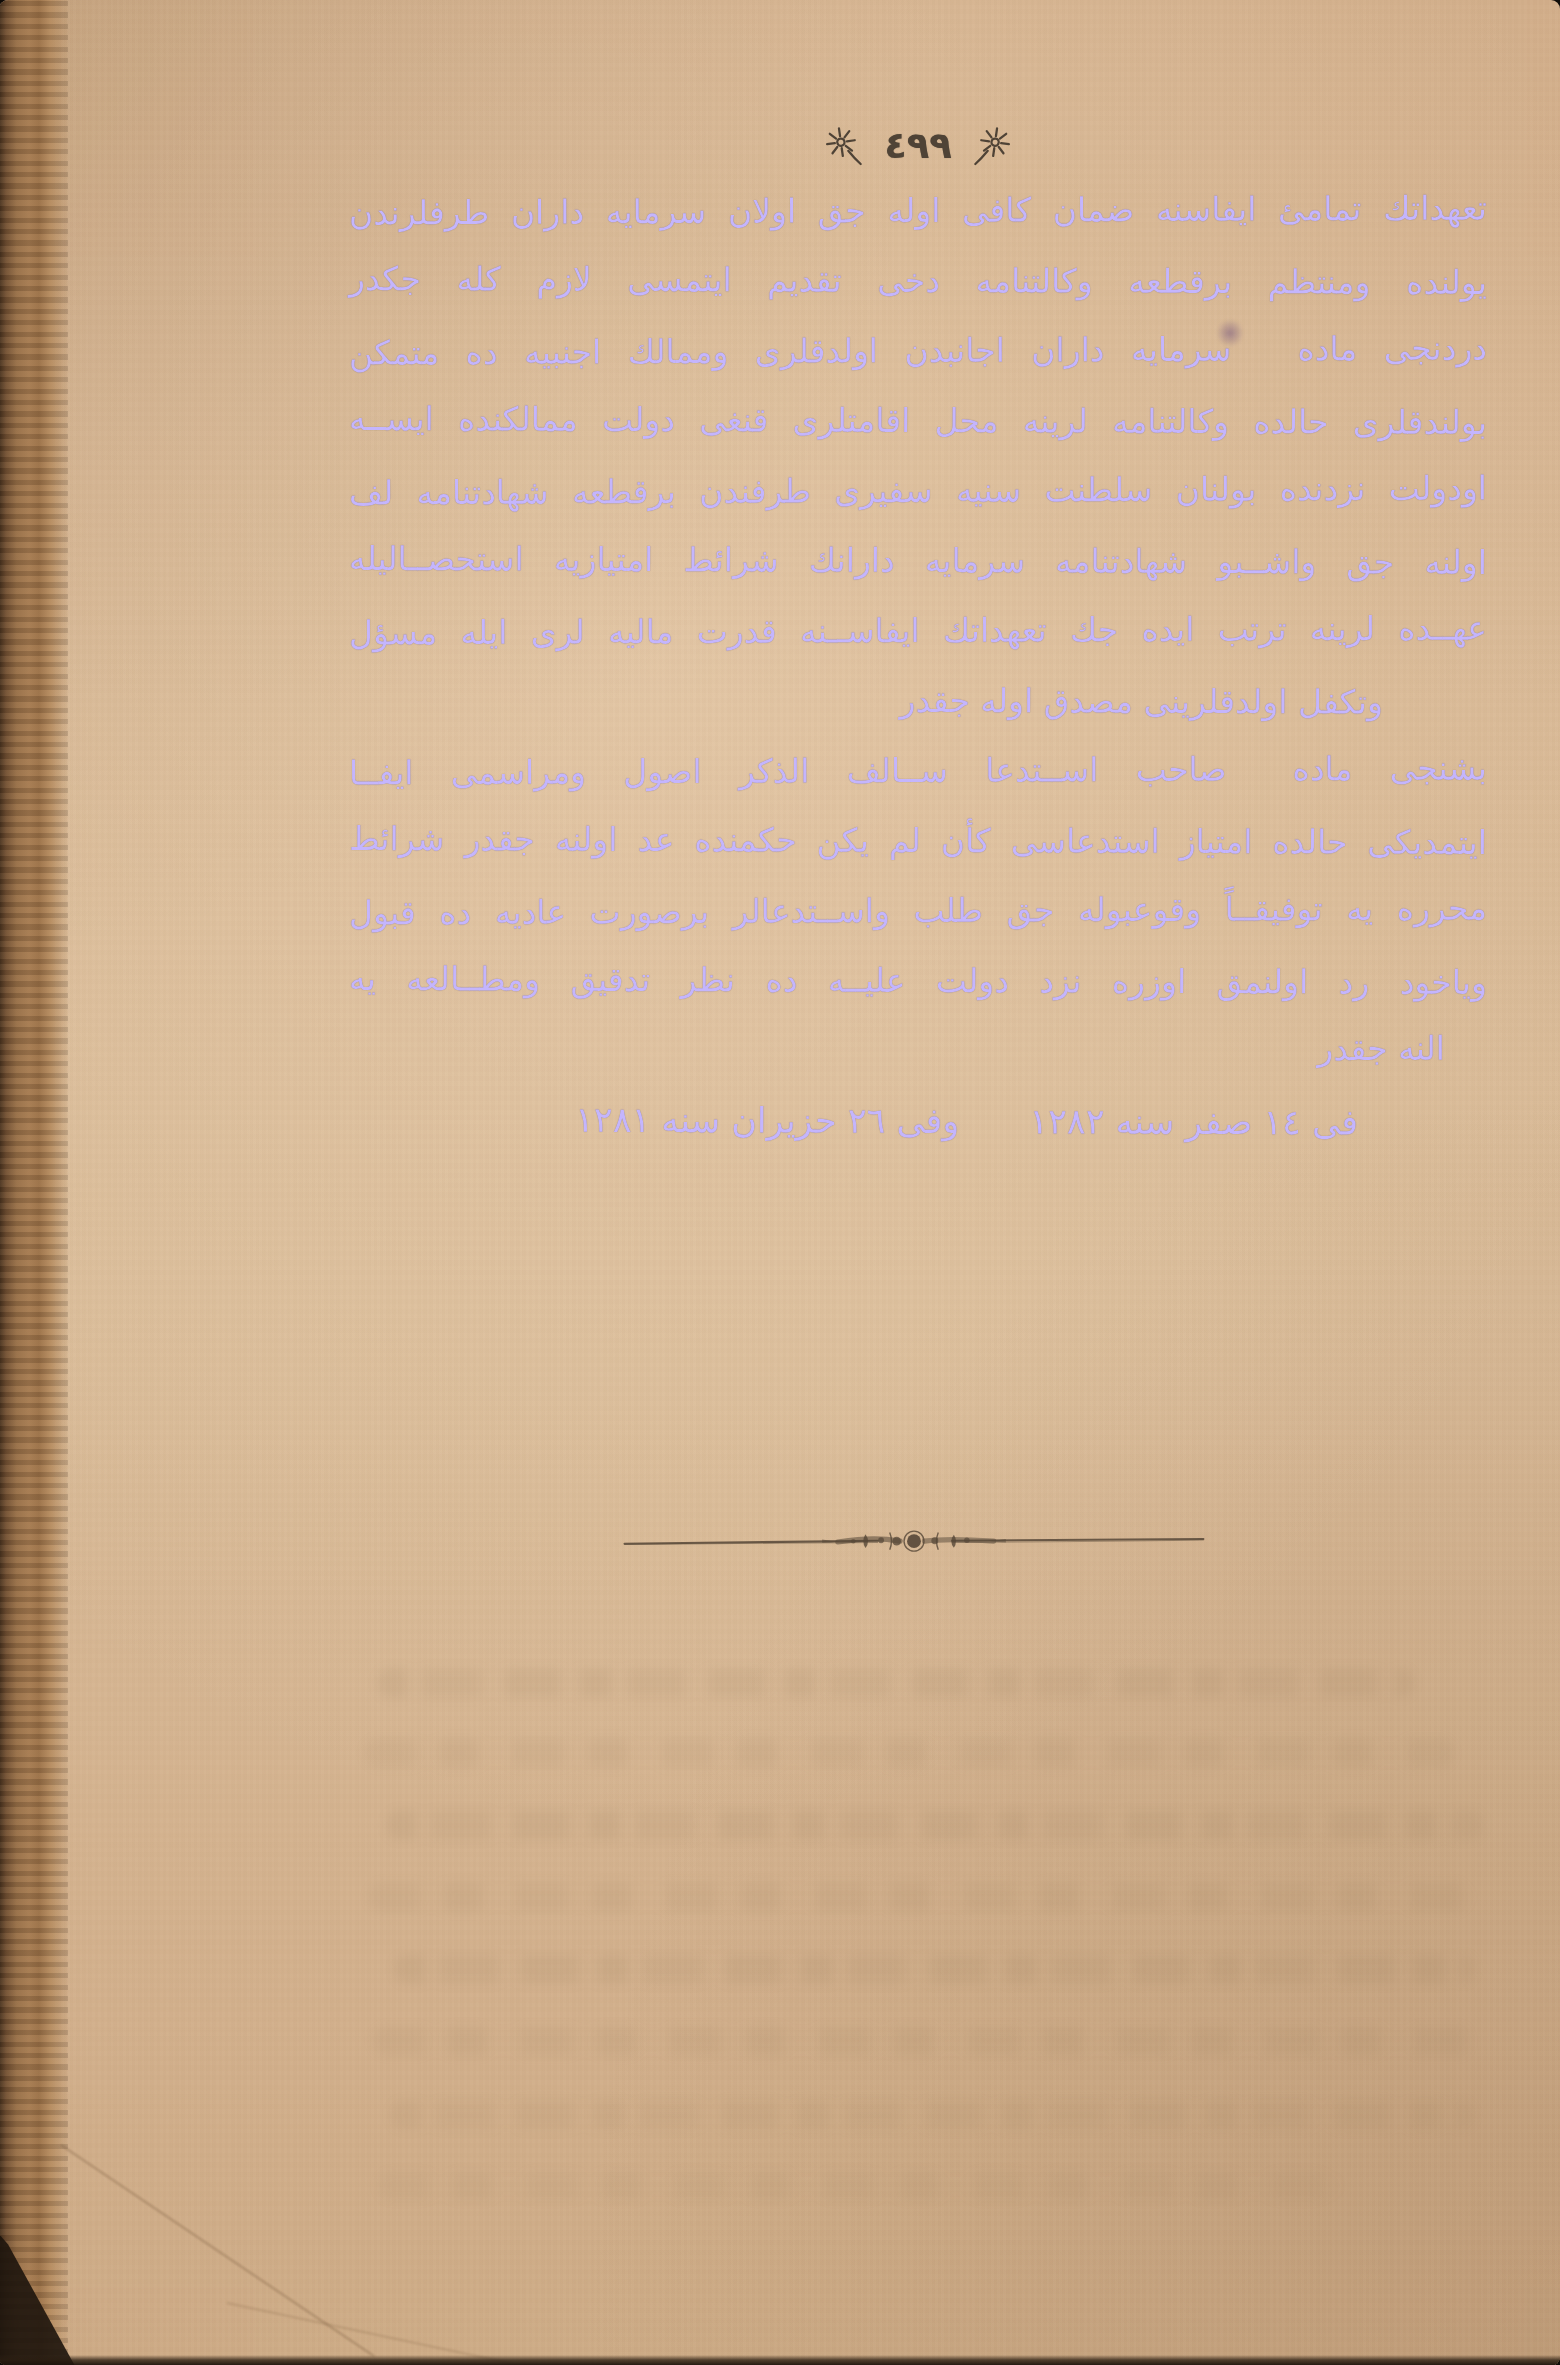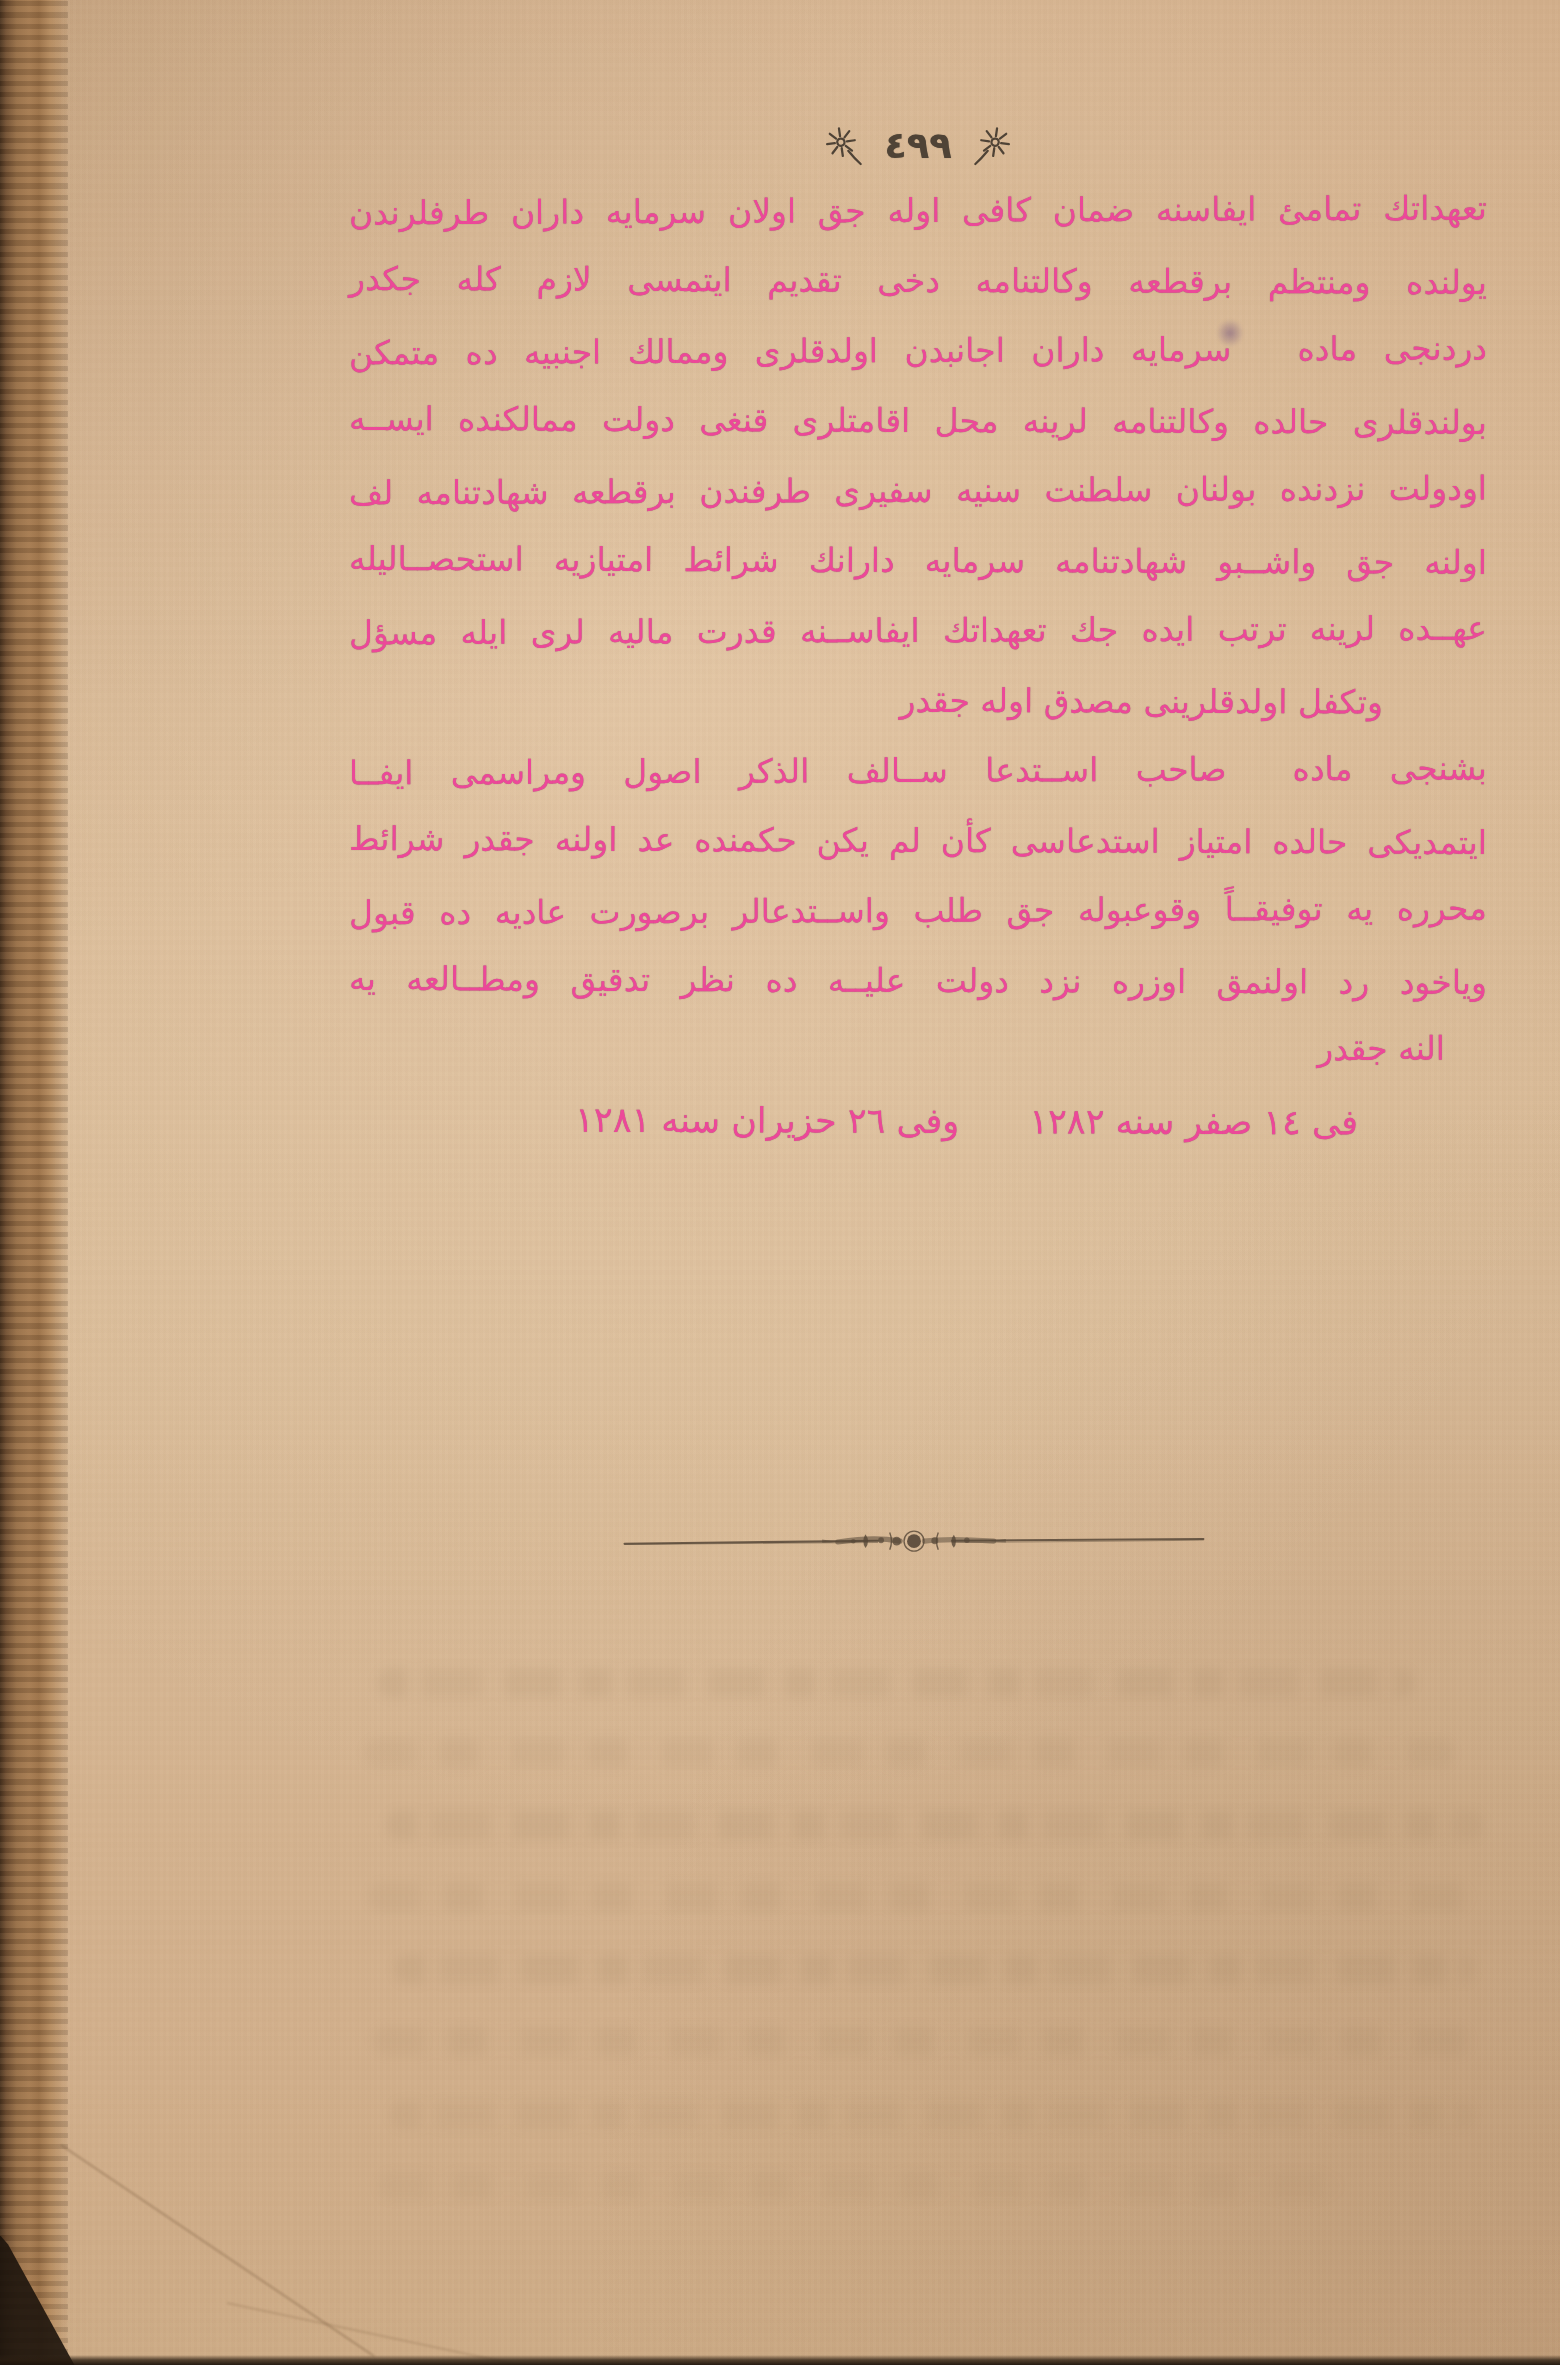--- a/index.html
+++ b/index.html
@@ -2,20 +2,21 @@
 <html lang="ota" dir="rtl" style="font-size:14px"><head>
 <meta charset="utf-8">
 <style>
   html,body{margin:0;padding:0;background:#0f0b07;}
   .scan{
     position:relative;
     width:1561px;height:2366px;
     overflow:hidden;
     font-family:"DejaVu Sans",sans-serif;
     direction:rtl;
+    border-radius:9px;
   }
   
   .paper{
     position:absolute;inset:0;
     background:
       radial-gradient(120% 90% at 42% 28%, rgba(235,210,178,.55) 0%, rgba(235,210,178,0) 55%),
       radial-gradient(140% 120% at 100% 100%, rgba(150,112,78,.28) 0%, rgba(150,112,78,0) 45%),
       radial-gradient(150% 100% at 0% 0%, rgba(140,104,70,.25) 0%, rgba(140,104,70,0) 40%),
       linear-gradient(180deg,#d2af8b 0%,#d8b895 30%,#d9bb98 55%,#d2b08c 85%,#cdab86 100%);
   }
@@ -58,21 +59,21 @@
     font-size:37px;font-weight:bold;letter-spacing:5.3px;
     text-shadow:0 0 0.9px rgba(79,67,54,.6);
     transform:translateY(-1.8px);
   }
   .orn{flex:0 0 auto;}
   .orn.left svg{transform:rotate(8deg);}
   .orn.right svg{transform:scaleX(-1) rotate(8deg);}
   
   .text-block{
     position:absolute;top:176px;left:350px;width:1138px;
-    color:#ec4899;
+    color:#c4b5fd;
   }
   .line{
     height:70px;line-height:70px;
     font-size:33px;
     letter-spacing:0.4px;
     text-align:justify;
     text-align-last:justify;
     text-shadow:0 0 0.9px rgba(79,67,54,.55);
     white-space:nowrap;
   }

